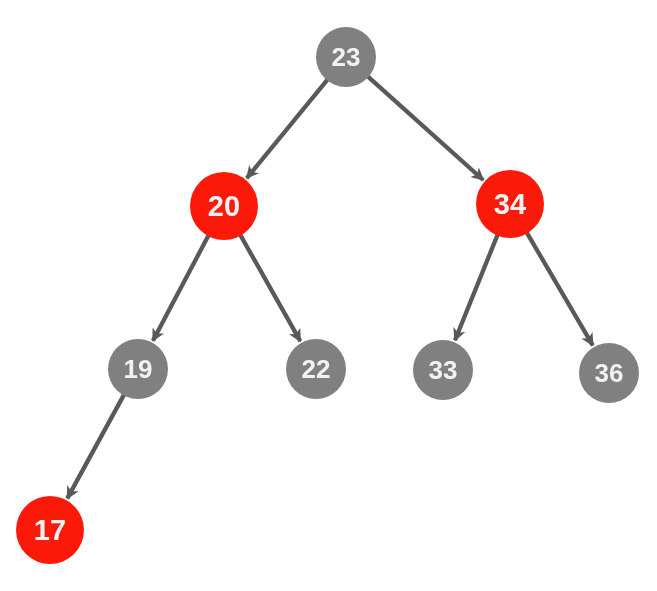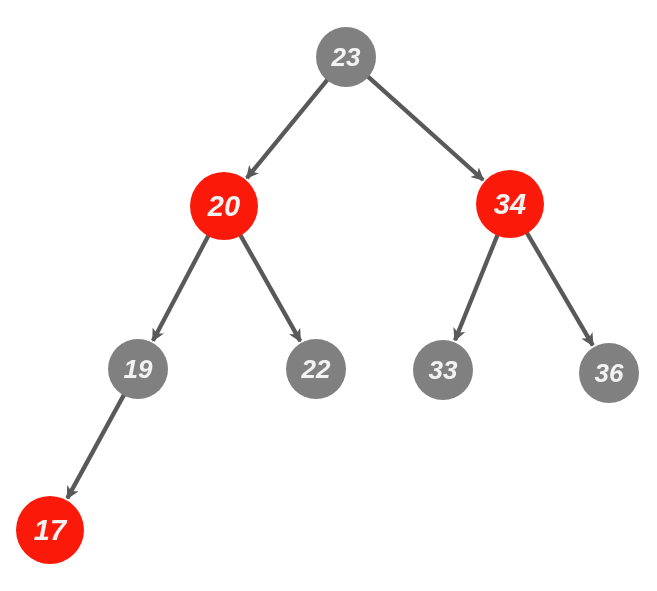--- a/index.html
+++ b/index.html
@@ -7,21 +7,20 @@
     padding: 0;
     background: #ffffff;
   }
   .canvas {
     position: relative;
     width: 657px;
     height: 591px;
     overflow: hidden;
     background: #ffffff;
     font-family: "Liberation Sans", sans-serif;
-    font-style: italic;
   }
   .canvas svg {
     position: absolute;
     left: 0;
     top: 0;
   }
   .node-label {
     font-weight: 700;
     user-select: none;
   }

